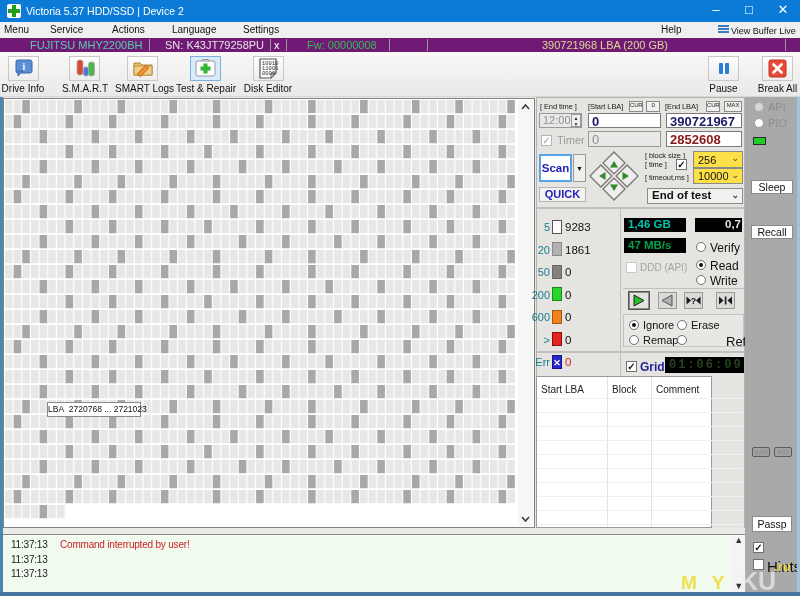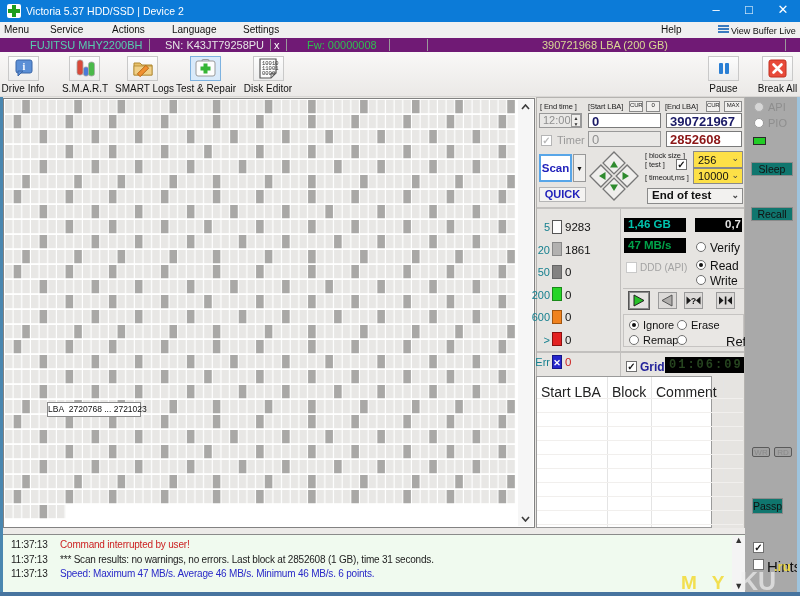--- a/index.html
+++ b/index.html
@@ -49,28 +49,28 @@
 .lbl { font-size:7.5px; color:#222; white-space:nowrap; letter-spacing:-0.1px; }
 .inp { background:#fff; border:1px solid #7a7a7a; font-weight:bold; font-size:13px; padding-left:3px; }
 .inp.gray { background:#e9e8e6; color:#8f8f8f; border:1px solid #999; font-weight:normal; }
 .smallbtn { background:#f1f0ee; border:1px solid #8a8a8a; font-size:6px; text-align:center; color:#222; letter-spacing:-0.2px; }
 .chk { width:11px; height:11px; background:#fff; border:1px solid #707070; font-size:10px; line-height:10px; text-align:center; color:#111; font-weight:bold; }
 .chk.gray { border-color:#b5b5b5; color:#b9b9b9; }
 .radio { width:10px; height:10px; background:#fff; border:1px solid #707070; border-radius:50%; }
 .radio .dot { position:absolute; left:2px; top:2px; width:4px; height:4px; border-radius:50%; background:#111; }
 .radio.gray { border-color:#adadad; background:#d6d6d6; }
 .lcd { background:#000; color:#00c3ad; font-weight:bold; font-size:11.5px; }
-.btn { background:#0f766e; border:1px solid #8a8a8a; text-align:center; font-size:10.5px; color:#111; }
+.btn { background:#ffffff; border:1px solid #8a8a8a; text-align:center; font-size:10.5px; color:#111;margin-top:18px; }
 .drop { background:#fde047; border:1px solid #8a8a8a; font-size:11px; color:#111; }
 .drop .chev { position:absolute; right:3px; top:1px; color:#444; font-size:9px; }
 .leg-lbl { font-size:11px; color:#17808f; text-align:right; }
 .leg-cnt { font-size:11.5px; color:#111; }
 .leg-block { width:10px; height:14px; }
 
-#tbl { left:536px; top:376px; width:176px; height:152px; background:#fff; border:1px solid #9a9a9a; font-size:14px; color:#222; }
+#tbl { left:536px; top:376px; width:176px; height:152px; background:#fff; border:1px solid #9a9a9a; font-size:10px; color:#222; }
 #tbl .colsep { top:0px; width:1px; height:150px; background:#e4e4e4; }
 #tbl .rowline { left:0px; width:206px; height:1px; background:#f1efed; }
 
 #logbox .ts { position:absolute; left:8px; color:#222; }
 #logbox .msg { position:absolute; left:57px; }
 
 #tooltip { left:47px; top:402px; width:94px; height:15px; white-space:nowrap; background:#fff; border:1px solid #8a8a8a; font-size:8.5px; color:#111; text-align:center; line-height:13px; z-index:5; }
 
 .wm { font-weight:bold; z-index:9; }
 
@@ -525,21 +525,21 @@
       <rect x="8" y="26.5" width="15.5" height="15.5" fill="#efeeec" stroke="#777" stroke-width="1.3"></rect>
       <rect x="26.5" y="26.5" width="15.5" height="15.5" fill="#efeeec" stroke="#777" stroke-width="1.3"></rect>
     </g>
     <polygon points="25,10 21,16.5 29,16.5" fill="#2e8b2e"></polygon>
     <polygon points="25,40 21,33.5 29,33.5" fill="#2e8b2e"></polygon>
     <polygon points="10,25 16.5,21 16.5,29" fill="#2e8b2e"></polygon>
     <polygon points="40,25 33.5,21 33.5,29" fill="#2e8b2e"></polygon>
   </svg>
 
   <div class="abs lbl" style="left:108px; top:53px;">[ block size ]</div>
-  <div class="abs lbl" style="left:108px; top:62px;">[ test ]</div>
+  <div class="abs lbl" style="left:108px; top:62px;">[ time ]</div>
   <div class="abs chk" style="left:139px; top:61px;">✓</div>
   <div class="abs drop" style="left:156px; top:53px; width:50px; height:17px;">
       <span style="position:absolute;left:4px;top:2px;">256</span>
       <span class="chev">⌄</span>
     </div>
   <div class="abs lbl" style="left:108px; top:75px;">[ timeout,ms ]</div>
   <div class="abs drop" style="left:156px; top:70px; width:50px; height:16px;">
       <span style="position:absolute;left:4px;top:1px;">10000</span>
       <span class="chev">⌄</span>
     </div>
@@ -659,36 +659,34 @@
 
   <div class="abs radio gray" style="left:9px; top:5px;"></div>
   <div class="abs" style="left:23px; top:4px; font-size:11px; color:#8e8e8e;">API</div>
   <div class="abs radio" style="left:9px; top:21px; border-color:#9a9a9a;"></div>
   <div class="abs" style="left:23px; top:20px; font-size:11px; color:#8e8e8e;">PIO</div>
   <div class="abs" style="left:8px; top:40px; width:13px; height:8px; background:#22cc26; border:1px solid #2a2a2a;"></div>
   <div class="abs btn" style="left:6px; top:65px; width:42px; height:14px; line-height:13px;">Sleep</div>
   <div class="abs btn" style="left:6px; top:110px; width:42px; height:14px; line-height:13px;">Recall</div>
   <div class="abs" style="left:7px; top:350px; width:18px; height:10px; background:#a2a2a2; border:1px solid #5a5a5a; border-radius:2px; font-size:8px; color:#8a8a8a; text-align:center; line-height:9px;">WR</div>
   <div class="abs" style="left:29px; top:350px; width:18px; height:10px; background:#a2a2a2; border:1px solid #5a5a5a; border-radius:2px; font-size:8px; color:#8a8a8a; text-align:center; line-height:9px;">RD</div>
-  <div class="abs btn" style="left:7px; top:401px; width:31px; height:16px; line-height:15px;">Passp</div>
+  <div class="abs btn" style="left:7px; top:401px; width:40px; height:16px; line-height:15px;">Passp</div>
 </div>
 <div class="abs" id="farright2">
   <div class="abs chk" style="left:8px; top:8px;">✓</div>
   <div class="abs" style="left:22px; top:7px; font-size:10.5px; color:#111;margin-left:40px;">Sound</div>
   <div class="abs chk" style="left:8px; top:25px;"></div>
   <div class="abs" style="left:22px; top:24px; font-size:15px; color:#111;">Hints</div>
 </div>
 <div class="abs" id="logstrip"></div>
 <div class="abs" id="logbox">
   <div class="ts" style="top:4px;">11:37:13</div>
   <div class="msg" style="top:4px; color:#cc2222;">Command interrupted by user!</div>
   <div class="ts" style="top:19px;">11:37:13</div>
-  <div class="msg" style="top:19px; color:#222;">*** Scan results: no warnings, no errors. Last block at 2852608 (1 GB), time 31 seconds.</div>
   <div class="ts" style="top:33px;">11:37:13</div>
-  <div class="msg" style="top:33px; color:#2929c8;">Speed: Maximum 47 MB/s. Average 46 MB/s. Minimum 46 MB/s. 6 points.</div>
   <div class="abs" style="left:729px; top:1px; width:13px; height:56px; background:#f4f4f4; color:#333; font-size:9px; text-align:center; line-height:9px;">▲<div style="position:absolute; bottom:1px; left:0; width:13px;">▼</div></div>
 </div>
 <div class="abs" id="tooltip">LBA&nbsp; 2720768 ... 2721023</div>
 <div class="abs wm" style="left:681px; top:572px; font-size:19px; letter-spacing:5px; color:rgba(242,220,62,0.9);">M Y</div>
 <div class="abs wm" style="left:740px; top:567px; font-size:25px; color:rgba(238,238,238,0.7);">KU</div>
 <div class="abs wm" style="left:774px; top:559px; font-size:13px; color:rgba(242,220,62,0.95);">.ru</div>
 <div class="abs" id="bleft"></div>
 <div class="abs" id="bright"></div>
 <div class="abs" id="bbottom"></div>
 

